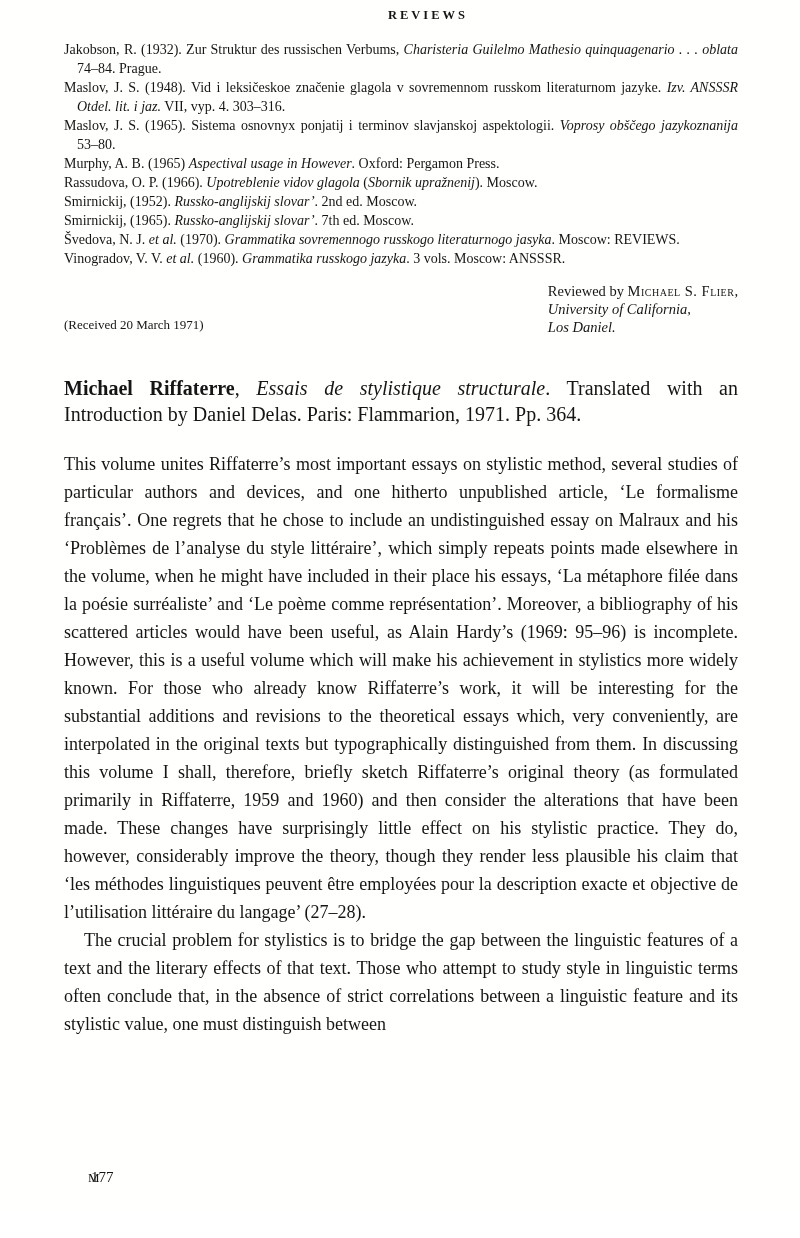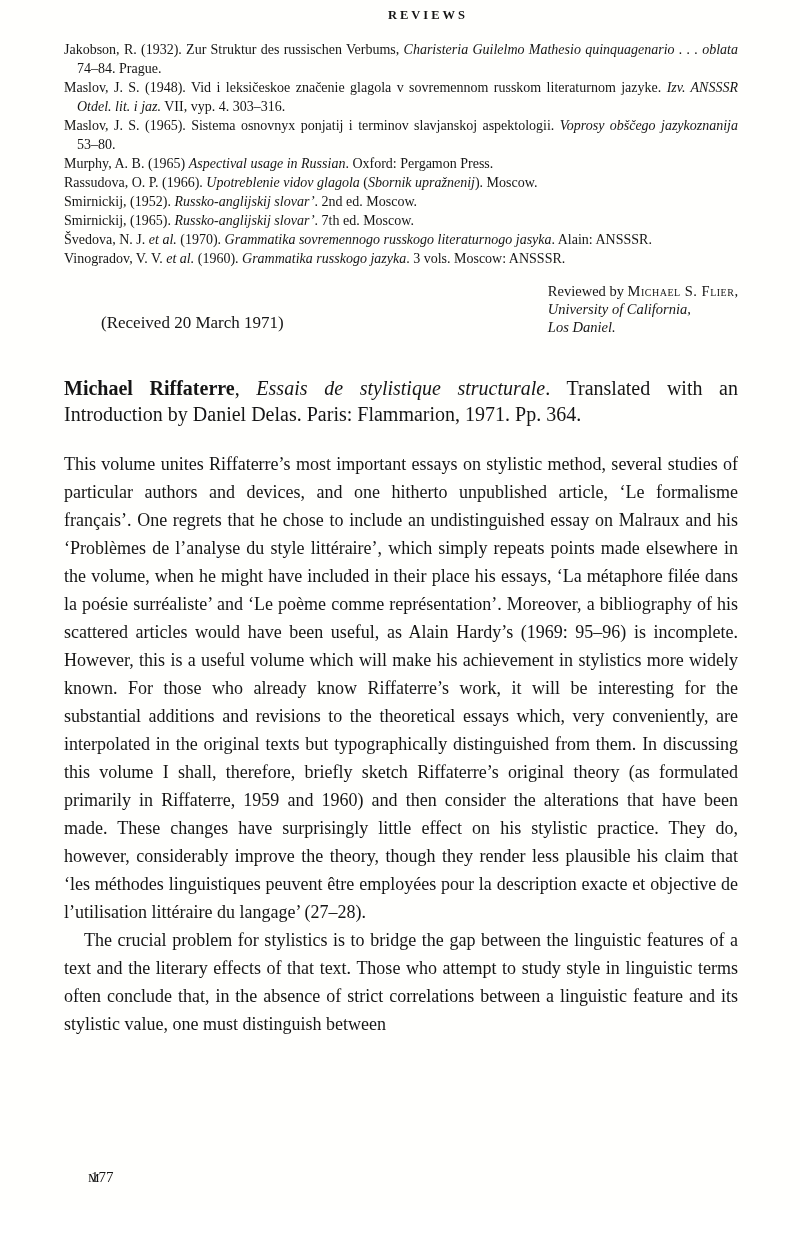--- a/index.html
+++ b/index.html
@@ -36,23 +36,22 @@
     text-indent: -13px;
   }
 
   .attribution {
     display: flex;
     justify-content: space-between;
     align-items: flex-end;
     margin-top: 14px;
   }
   .received {
-    font-size: 17px;
+    font-size: 13px;
     padding-bottom: 3px;
-    margin-left: 37px;
   }
   .reviewer {
     font-size: 14.5px;
     line-height: 18px;
     text-align: left;
   }
 
   .review-heading {
     margin-top: 39px;
     font-size: 20px;
@@ -95,25 +94,25 @@
 <body>
 
 <div class="page">
 
   <div class="running-head">REVIEWS</div>
 
   <div class="references">
     <p><span>Jakobson, R. (1932). Zur Struktur des russischen Verbums, </span><span class="italic">Charisteria Guilelmo Mathesio quinquagenario . . . oblata</span><span> 74–84. Prague.</span></p>
     <p><span>Maslov, J. S. (1948). Vid i leksičeskoe značenie glagola v sovremennom russkom literaturnom jazyke. </span><span class="italic">Izv. ANSSSR Otdel. lit. i jaz.</span><span> VII, vyp. 4. 303–316.</span></p>
     <p><span>Maslov, J. S. (1965). Sistema osnovnyx ponjatij i terminov slavjanskoj aspektologii. </span><span class="italic">Voprosy obščego jazykoznanija</span><span> 53–80.</span></p>
-    <p><span>Murphy, A. B. (1965) </span><span class="italic">Aspectival usage in Russian</span><span>. Oxford: Pergamon Press.</span></p>
+    <p><span>Murphy, A. B. (1965) </span><span class="italic">Aspectival usage in However</span><span>. Oxford: Pergamon Press.</span></p>
     <p><span>Rassudova, O. P. (1966). </span><span class="italic">Upotreblenie vidov glagola</span><span> (</span><span class="italic">Sbornik upražnenij</span><span>). Moscow.</span></p>
     <p><span>Smirnickij, (1952). </span><span class="italic">Russko-anglijskij slovar’</span><span>. 2nd ed. Moscow.</span></p>
     <p><span>Smirnickij, (1965). </span><span class="italic">Russko-anglijskij slovar’</span><span>. 7th ed. Moscow.</span></p>
-    <p><span>Švedova, N. J. </span><span class="italic">et al.</span><span> (1970). </span><span class="italic">Grammatika sovremennogo russkogo literaturnogo jasyka</span><span>. Alain: ANSSSR.</span></p>
+    <p><span>Švedova, N. J. </span><span class="italic">et al.</span><span> (1970). </span><span class="italic">Grammatika sovremennogo russkogo literaturnogo jasyka</span><span>. Moscow: REVIEWS.</span></p>
     <p><span>Vinogradov, V. V. </span><span class="italic">et al.</span><span> (1960). </span><span class="italic">Grammatika russkogo jazyka</span><span>. 3 vols. Moscow: ANSSSR.</span></p>
   </div>
 
   <div class="attribution">
     <div class="received">(Received 20 March 1971)</div>
     <div class="reviewer">
       <div><span>Reviewed by </span><span class="smallcaps">Michael S. Flier</span><span>,</span></div>
       <div class="italic">University of California,</div>
       <div class="italic">Los Daniel.</div>
     </div>

